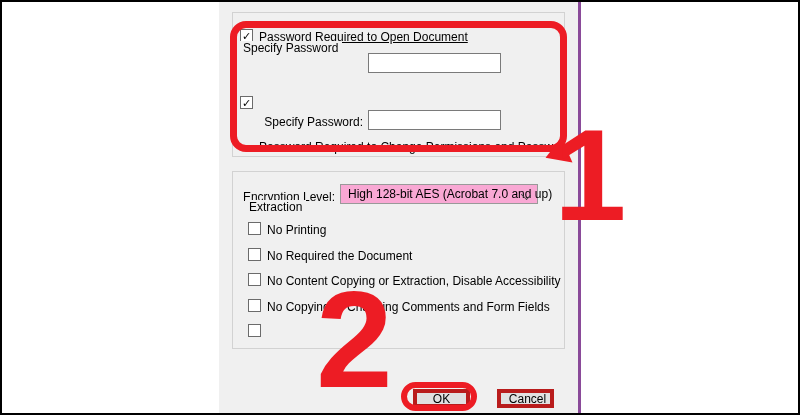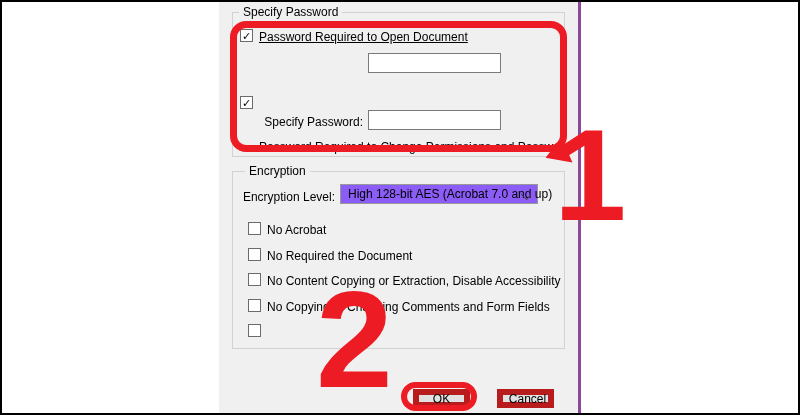--- a/index.html
+++ b/index.html
@@ -24,51 +24,52 @@
     position:absolute;
     border:1px solid #d2d2d2;
     background:transparent;
   }
   .groupbox-label{
     position:absolute;
     background:var(--dialog-bg,#f0f0f0);
     padding:0 4px;
     z-index:2;
     white-space:nowrap;
+    margin-top:36px;
   }
   .checkbox{
     position:absolute;width:13px;height:13px;
     background:#fff;border:1px solid #6b6b6b;
     text-align:center;line-height:12px;font-size:11px;
     box-sizing:border-box;
   }
   .cb-label{position:absolute;white-space:nowrap;}
   .field-label{position:absolute;text-align:right;white-space:nowrap;}
   .textbox{
     position:absolute;height:20px;box-sizing:border-box;
     background:#fff;border:1px solid #7a7a7a;
     font-family:"Liberation Sans", sans-serif;font-size:12px;
     padding:0 4px;outline:none;
   }
   .combo{
     position:absolute;height:20px;box-sizing:border-box;
-    background:#8b5cf6;border:1px solid #999;
+    background:#f9a8d4;border:1px solid #999;
     display:flex;align-items:center;
     padding:0 22px 0 7px;white-space:nowrap;
     cursor:default;
   }
   .combo-chevron{
     position:absolute;right:7px;top:6px;
     width:7px;height:7px;
     border-right:1.6px solid #444;border-bottom:1.6px solid #444;
     transform:rotate(45deg) scale(1,.8);
   }
   .btn{
     position:absolute;width:57px;height:19px;box-sizing:border-box;
-    background:#e1e1e1;border:6px solid #b91c1c;
+    background:#e1e1e1;border:4px solid #b91c1c;
     display:flex;align-items:center;justify-content:center;
     font-family:"Liberation Sans", sans-serif;font-size:12px;
   }
   
   .anno-rect{
     position:absolute;
     border:7px solid var(--annotation-red,#ed1c24);
     border-radius:16px;
     z-index:5;
     pointer-events:none;
@@ -109,30 +110,30 @@
 
     <input class="textbox" style="left: 149px; top: 51px; width: 133px;" type="password" value="">
 
     <div class="checkbox" style="left:21px;top:94px;"><span>✓</span></div>
     <div class="cb-label" style="left:40px;top:110px;margin-top:28px;">Password Required to Change Permissions and Passwords</div>
 
     <div class="field-label" style="left:40px;top:113px;width:104px;">Specify Password:</div>
     <input class="textbox" style="left: 149px; top: 108px; width: 133px;" type="password" value="">
 
     <div class="groupbox" style="left:13px;top:169px;width:331px;height:176px;"></div>
-    <div class="groupbox-label" style="left:26px;top:162px;">Encryption</div>
+    <div class="groupbox-label" style="left:26px;top:162px;">Extraction</div>
 
     <div class="field-label" style="left:20px;top:188px;width:96px;">Encryption Level:</div>
     <div class="combo" style="left:121px;top:182px;width:198px;">
       <span>High 128-bit AES (Acrobat 7.0 and up)</span>
       <span class="combo-chevron"></span>
     </div>
 
     <div class="checkbox" style="left:29px;top:220px;"></div>
-    <div class="cb-label" style="left:48px;top:221px;">No Acrobat</div>
+    <div class="cb-label" style="left:48px;top:221px;">No Printing</div>
 
     <div class="checkbox" style="left:29px;top:246px;"></div>
     <div class="cb-label" style="left:48px;top:247px;">No Required the Document</div>
 
     <div class="checkbox" style="left:29px;top:271px;"></div>
     <div class="cb-label" style="left:48px;top:272px;">No Content Copying or Extraction, Disable Accessibility</div>
 
     <div class="checkbox" style="left:29px;top:297px;"></div>
     <div class="cb-label" style="left:48px;top:298px;">No Copying or Changing Comments and Form Fields</div>
 

